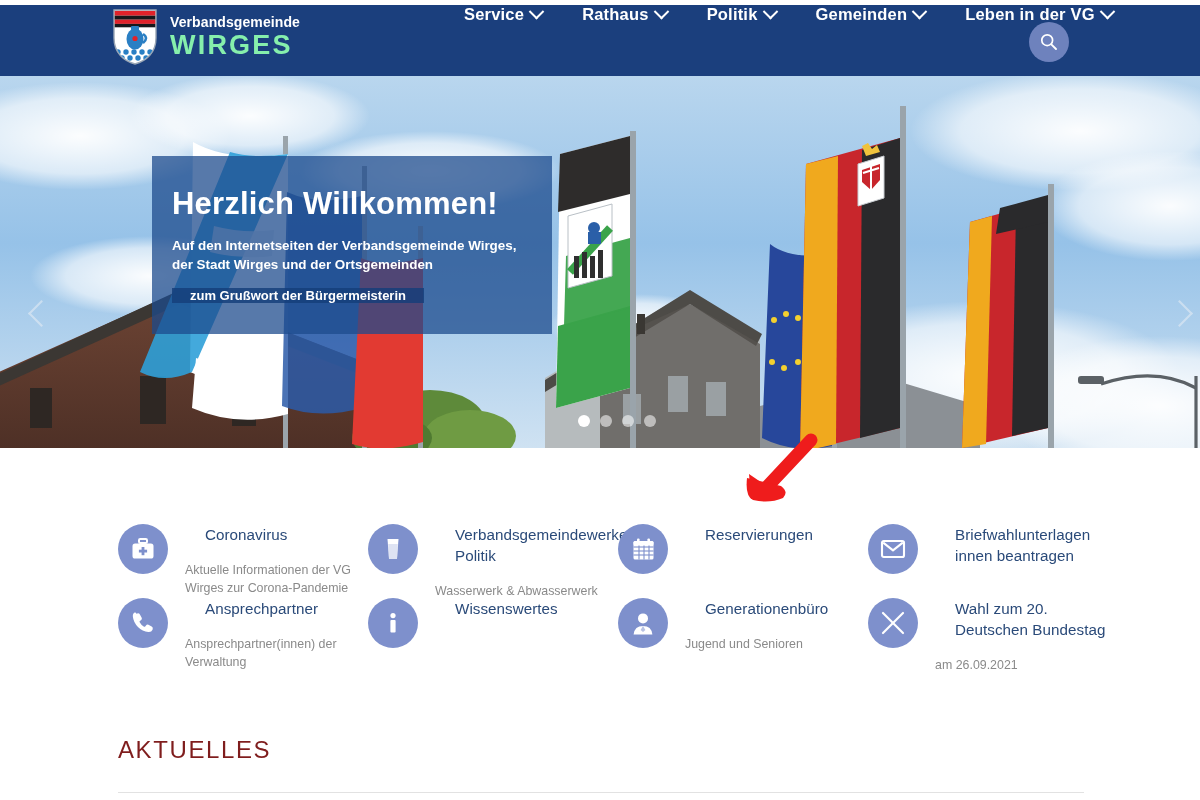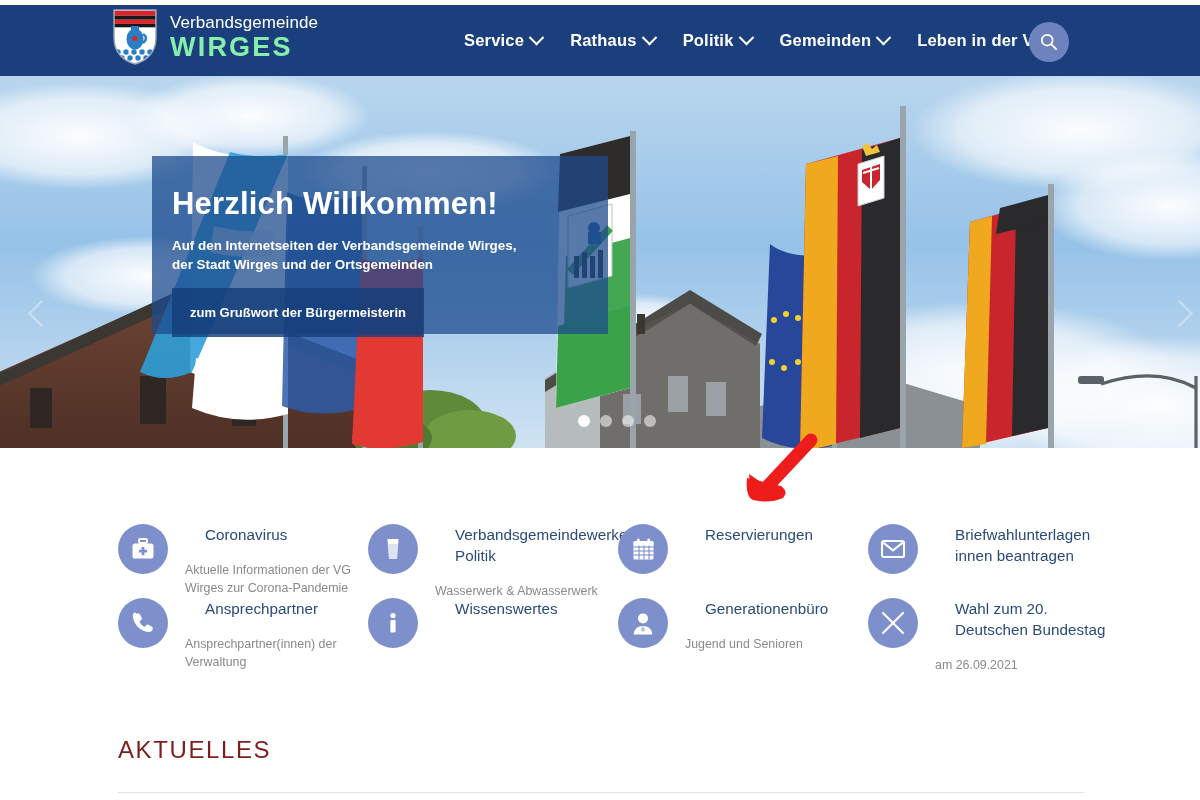--- a/index.html
+++ b/index.html
@@ -19,58 +19,58 @@
   .header{
     position:absolute;left:0;top:5px;width:1200px;height:71px;
     background:#1b3f7d;z-index:25;
   }
   .header-inner{position:relative;width:1200px;height:71px;}
 
   .brand{position:absolute;left:112px;top:3px;display:flex;align-items:center;gap:12px;}
   .crest{position:relative;width:46px;height:58px;flex:none;}
   .crest svg{display:block;}
   .brand-text{display:flex;flex-direction:column;justify-content:center;line-height:1;}
-  .brand-line1{color:#ffffff;font-size:17px;font-weight:400;letter-spacing:.1px;margin-bottom:3px;}
+  .brand-line1{color:#ffffff;font-size:14px;font-weight:700;letter-spacing:.1px;margin-bottom:3px;}
   .brand-line2{color:#86efac;font-size:27px;font-weight:700;letter-spacing:2.2px;}
 
-  .mainnav{position:absolute;left:450px;top:0;height:71px;display:flex;align-items:center;gap:0;}
+  .mainnav{position:absolute;left:450px;top:0;height:71px;display:flex;align-items:flex-start;gap:12px;}
   .navitem{
     display:flex;align-items:center;gap:7px;
     color:#ffffff;font-size:16.5px;font-weight:700;letter-spacing:.2px;
     padding:0 14px;cursor:pointer;white-space:nowrap;
   }
   .chev{display:inline-block;width:9px;height:9px;border-right:2px solid #fff;border-bottom:2px solid #fff;transform:rotate(45deg) translate(-2px,-2px);}
   .search-btn{
     position:absolute;left:1029px;top:17px;width:40px;height:40px;border-radius:50%;
     background:#6e82bd;display:flex;align-items:center;justify-content:center;cursor:pointer;
   }
   .search-btn svg{display:block;}
 
   
   .hero{position:absolute;left:0;top:76px;width:1200px;height:372px;overflow:hidden;z-index:10;}
   .hero svg{position:absolute;left:0;top:0;}
 
   .hero-card{
-    position:absolute;left:152px;top:80px;width:456px;height:178px;
+    position:absolute;left:152px;top:80px;width:400px;height:178px;
     background:rgba(28,74,140,.74);
     z-index:12;
   }
   .hero-title{
     position:absolute;left:20px;top:30px;
     color:#ffffff;font-size:31px;font-weight:700;letter-spacing:.2px;white-space:nowrap;
   }
   .hero-sub{
     position:absolute;left:20px;top:80px;width:360px;
     color:#ffffff;font-size:13.4px;font-weight:700;line-height:1.45;
   }
   .hero-btn{
     position:absolute;left:20px;top:132px;
     background:rgba(21,62,122,.82);
     color:#ffffff;font-size:13px;font-weight:700;
-    padding:17px 18px;cursor:pointer;white-space:nowrap;
+    padding:0 18px;cursor:pointer;white-space:nowrap;
   }
 
   .hero-prev,.hero-next{
     position:absolute;top:228px;width:30px;height:30px;z-index:14;cursor:pointer;opacity:.55;
   }
   .hero-prev{left:32px;}
   .hero-next{left:1170px;}
   .hero-prev i,.hero-next i{
     display:block;width:17px;height:17px;border-left:2px solid #e9eef5;border-bottom:2px solid #e9eef5;
   }

